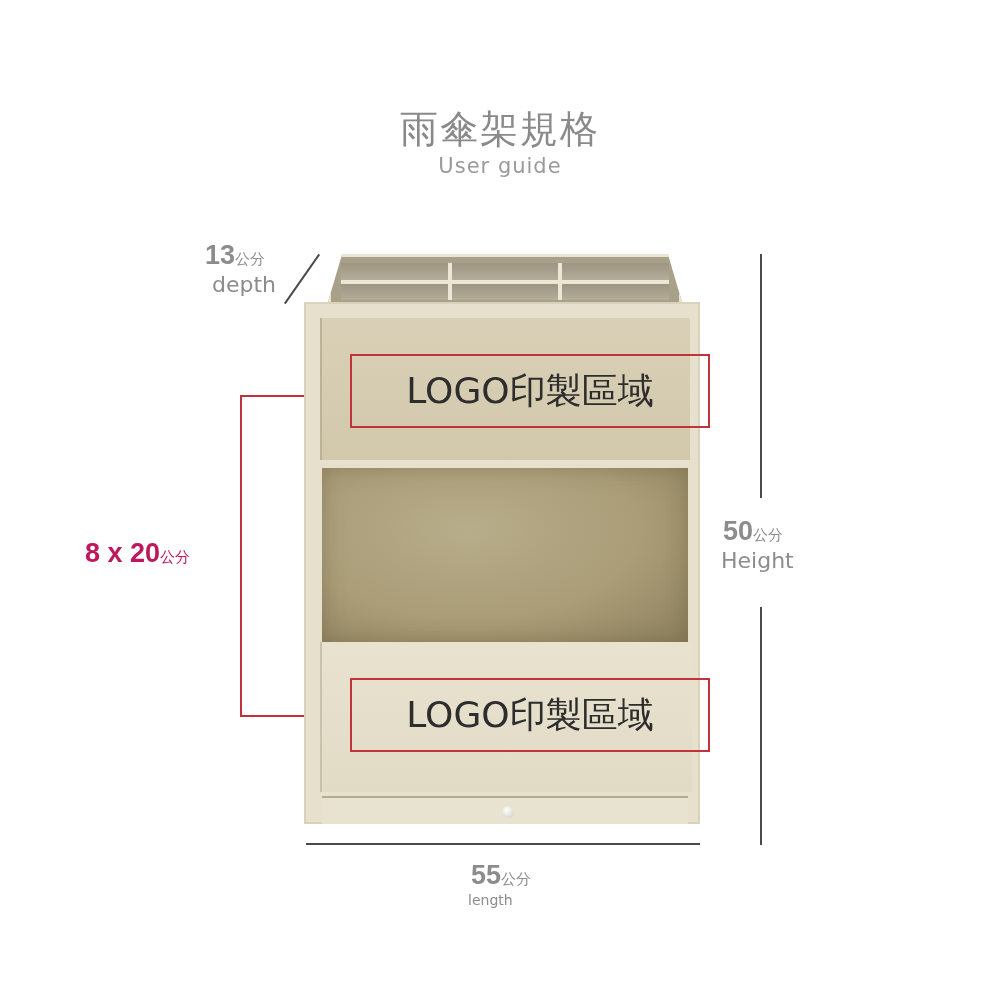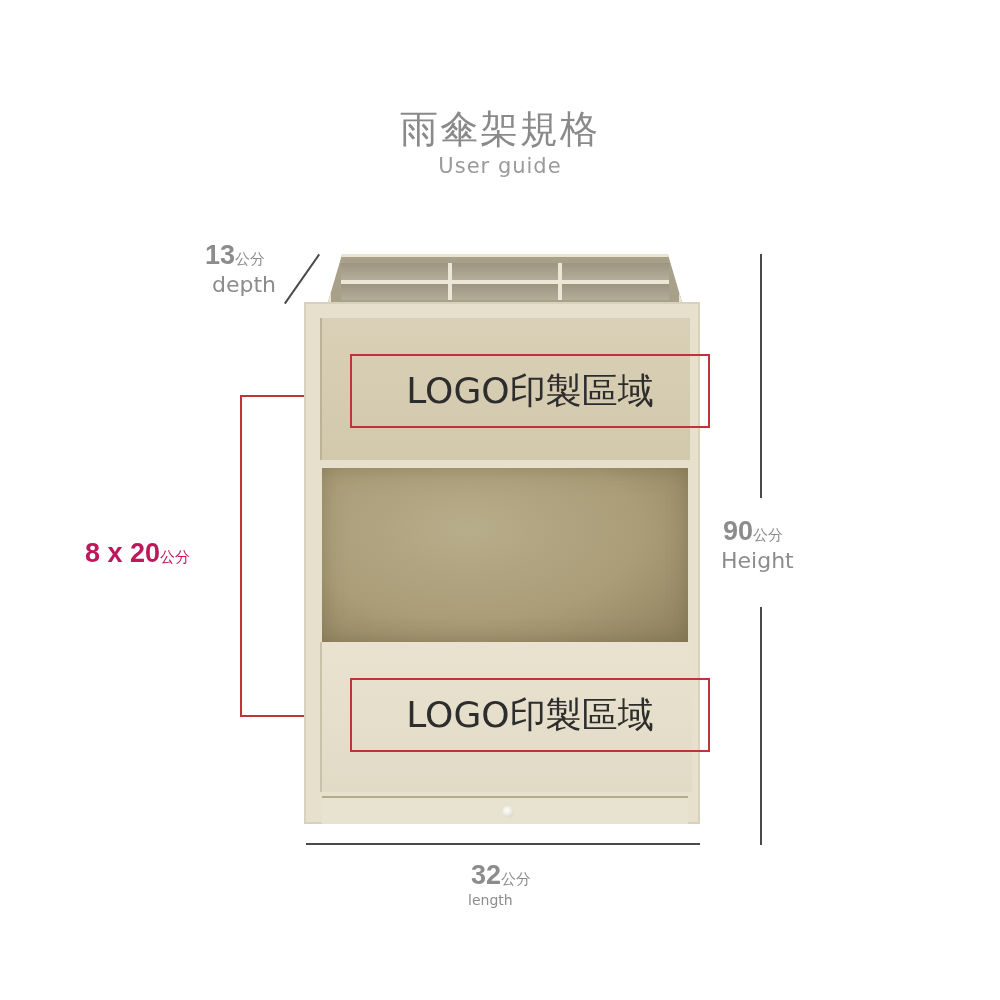--- a/index.html
+++ b/index.html
@@ -112,27 +112,27 @@
 
 <div class="abs depth-num dim-num dim-label">
   <span>13</span><span class="dim-unit">公分</span>
 </div>
 <div class="abs depth-word dim-label">depth</div>
 <div class="abs depth-line line-dark"></div>
 
 <div class="abs height-line-top line-dark"></div>
 <div class="abs height-line-bottom line-dark"></div>
 <div class="abs height-num dim-num dim-label">
-  <span>90</span><span class="dim-unit">公分</span>
+  <span>50</span><span class="dim-unit">公分</span>
 </div>
 <div class="abs height-word dim-label">Height</div>
 
 <div class="abs length-line line-dark"></div>
 <div class="abs length-num dim-num dim-label">
-  <span>32</span><span class="dim-unit">公分</span>
+  <span>55</span><span class="dim-unit">公分</span>
 </div>
 <div class="abs length-word dim-label">length</div>
 
 <div class="abs red-bracket"></div>
 <div class="abs logo-dim dim-num">
   <span>8 x 20</span><span class="dim-unit">公分</span>
 </div>
 
 <div class="abs stand">
   <div class="top-rack">

